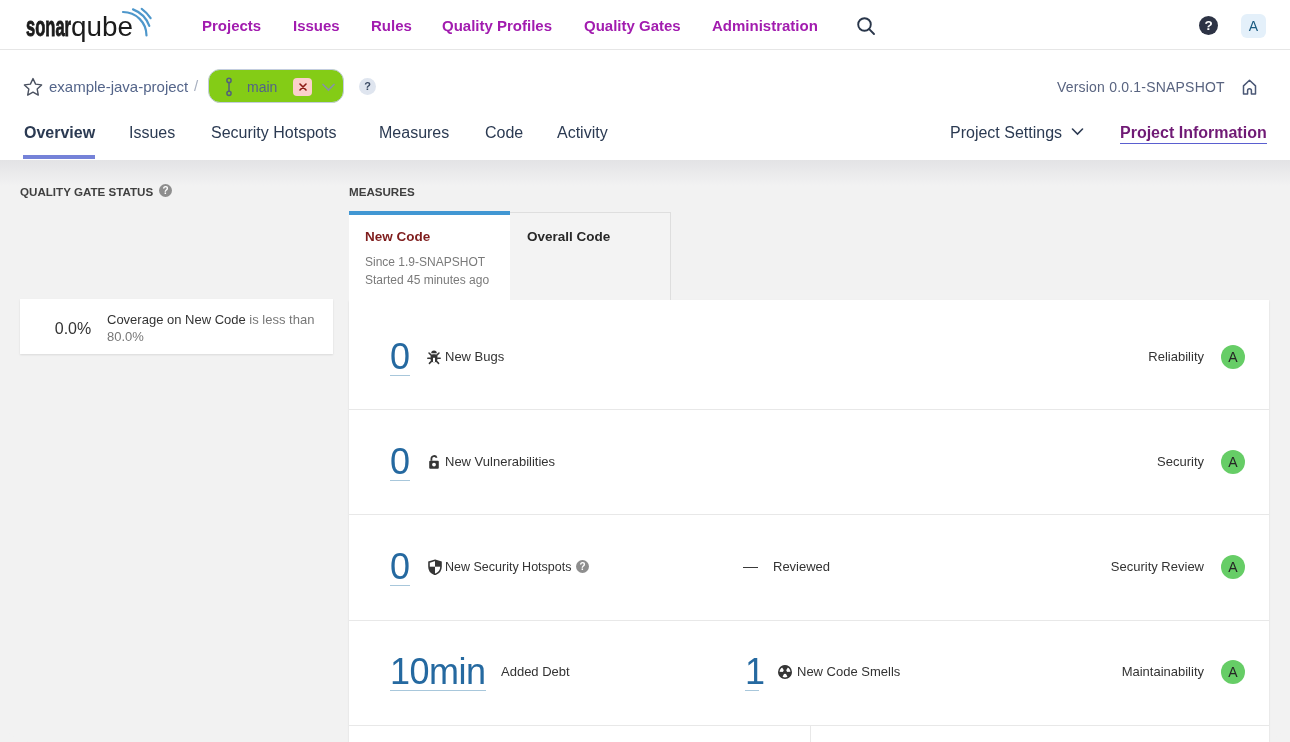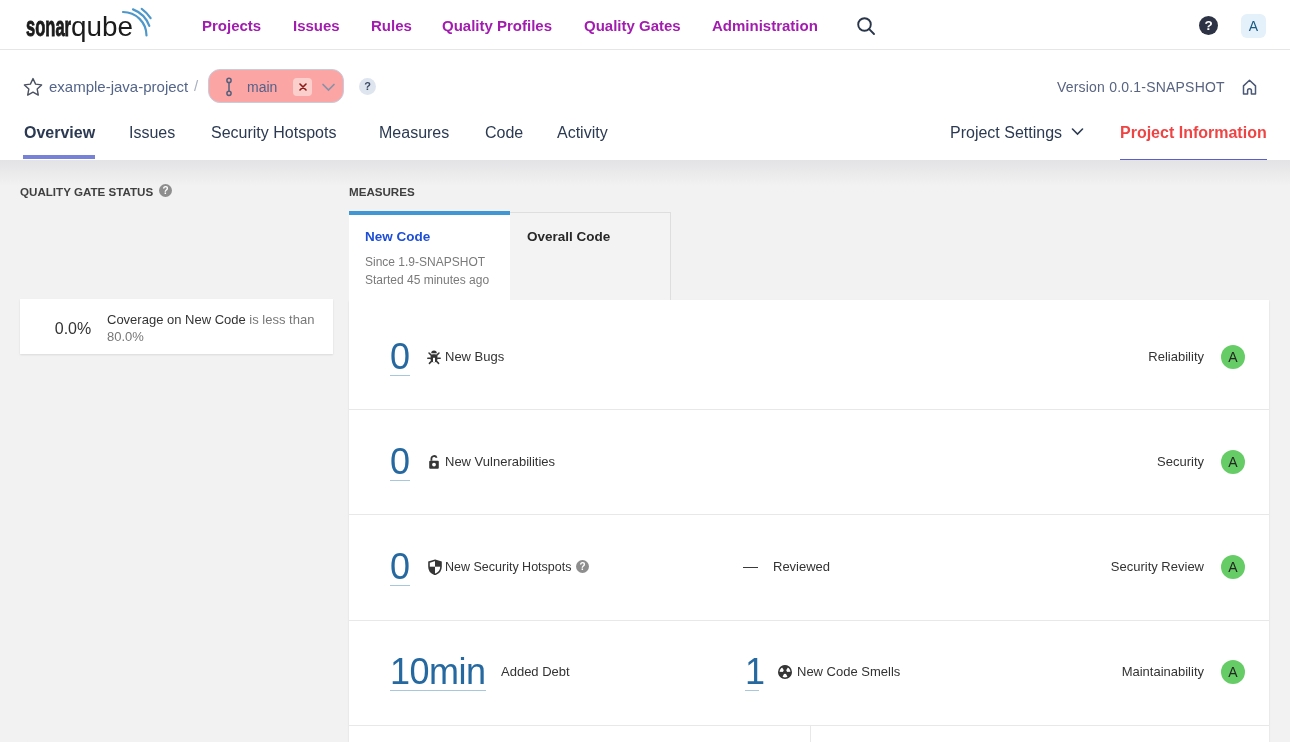--- a/index.html
+++ b/index.html
@@ -7,21 +7,21 @@
 body { font-family:"Liberation Sans", sans-serif; background:#f2f2f2; }
 #page { position:relative; width:1290px; height:742px; }
 .abs { position:absolute; }
 
 
 #navbar { position:absolute; left:0; top:0; width:1290px; height:50px; background:#fff; border-bottom:1px solid #e6e6e6; }
 .navlink { position:absolute; top:18px; font-size:15px; font-weight:bold; color:#a21caf; line-height:16px; white-space:nowrap; }
 
 
 #header2 { position:absolute; left:0; top:50px; width:1290px; height:110px; background:#fff; box-shadow:0 1px 0 #dcdcdc; }
-#chip { position:absolute; left:208px; top:19px; width:136px; height:34px; background:#fca5a5; border:1px solid #c3cdde; border-radius:12px; }
+#chip { position:absolute; left:208px; top:19px; width:136px; height:34px; background:#84cc16; border:1px solid #c3cdde; border-radius:12px; }
 .qmark-lt { position:absolute; width:17px; height:17px; border-radius:50%; background:#dfe5ef; color:#3a4a63; font-size:11px; font-weight:bold; text-align:center; line-height:17px; }
 .tab { position:absolute; top:74px; font-size:16px; color:#2b3a52; line-height:17px; white-space:nowrap; }
 
 
 #content { position:absolute; left:0; top:160px; width:1290px; height:582px; background:#f2f2f2;border-radius:31px; }
 .seclabel { position:absolute; font-size:11.6px; font-weight:bold; color:#404040; letter-spacing:0px; line-height:13px; }
 .qmark-grey { position:absolute; width:13px; height:13px; border-radius:50%; background:#8e8e8e; color:#fff; font-size:10px; font-weight:bold; text-align:center; line-height:13.5px; }
 .lbl { position:absolute; font-size:13px; color:#333; line-height:14px; white-space:nowrap; }
 .num { position:absolute; font-size:36px; line-height:36px; color:#2569a0; border-bottom:1px solid #a8c7db; letter-spacing:-0.5px; }
 .rlabel { position:absolute; font-size:13px; color:#333; line-height:14px; text-align:right; white-space:nowrap; }
@@ -85,37 +85,37 @@
     <div class="abs" style="left:23px;top:105px;width:72px;height:4px;background:#7582d8"></div>
     <span class="tab" style="left:129px">Issues</span>
     <span class="tab" style="left:211px">Security Hotspots</span>
     <span class="tab" style="left:379px">Measures</span>
     <span class="tab" style="left:485px">Code</span>
     <span class="tab" style="left:557px">Activity</span>
     <span class="tab" style="left:950px">Project Settings</span>
     <svg class="abs" style="left:1071px;top:78px" width="13" height="8" viewBox="0 0 13 8" fill="none" stroke="#2c3a52" stroke-width="1.6" stroke-linecap="round">
         <path d="M1.5,1 L6.5,6 L11.5,1"></path>
       </svg>
-    <span class="tab" style="left:1120px;font-weight:bold;color:#ef4444;border-bottom:1px solid #5a5fd0;padding-bottom:18px">Project Information</span>
+    <span class="tab" style="left:1120px;font-weight:bold;color:#701a75;border-bottom:1px solid #5a5fd0;padding-bottom:2px">Project Information</span>
   </div>
   <div id="content">
     <div class="abs" style="left:0;top:0;width:1290px;height:26px;background:linear-gradient(#e3e3e5,#f2f2f2)"></div>
     <span class="seclabel" style="left:20px;top:24.5px">QUALITY GATE STATUS</span>
     <div class="qmark-grey" style="left:159px;top:24px">?</div>
     <span class="seclabel" style="left:349px;top:24.5px">MEASURES</span>
 
     <div class="abs" style="left:20px;top:139px;width:313px;height:55px;background:#fff;box-shadow:0 1px 2px rgba(0,0,0,0.10)">
       <span class="abs" style="left:33px;top:21px;width:40px;font-size:16px;color:#333;line-height:17px;text-align:center">0.0%</span>
       <div class="abs" style="left:87px;top:13px;width:218px;font-size:13px;line-height:16.5px;color:#777"><span style="color:#333">Coverage on New Code</span> is less than 80.0%</div>
     </div>
 
     <div class="abs" style="left:349px;top:140px;width:920px;height:442px;background:#fff;box-shadow:0 1px 2px rgba(0,0,0,0.10)"></div>
     <div class="abs" style="left:510px;top:52px;width:161px;height:88px;background:#f3f3f3;border-top:1px solid #dedede;border-right:1px solid #dedede"></div>
     <div class="abs" style="left:349px;top:51px;width:161px;height:89px;background:#fff;border-top:4px solid #4197d3"></div>
-    <span class="abs" style="left:365px;top:69px;font-size:13.5px;font-weight:bold;color:#1d4ed8;line-height:15px">New Code</span>
+    <span class="abs" style="left:365px;top:69px;font-size:13.5px;font-weight:bold;color:#7f1d1d;line-height:15px">New Code</span>
     <span class="abs" style="left:365px;top:96px;font-size:12px;color:#7a7a7a;line-height:13px">Since 1.9-SNAPSHOT</span>
     <span class="abs" style="left:365px;top:114px;font-size:12px;color:#7a7a7a;line-height:13px">Started 45 minutes ago</span>
     <span class="abs" style="left:527px;top:69px;font-size:13.5px;font-weight:bold;color:#282828;line-height:15px">Overall Code</span>
 
     <span class="num" style="left:390px;top:179px">0</span>
     <svg class="abs" style="left:426px;top:189px" width="16" height="16" viewBox="0 0 16 16">
       <g stroke="#363636" stroke-width="1.5" stroke-linecap="round">
         <path d="M4.9,5.9 L3.0,4.0 M11.1,5.9 L13.0,4.0 M4.4,9.2 L1.8,9.2 M11.6,9.2 L14.2,9.2 M5.4,12.4 L3.4,14.4 M10.6,12.4 L12.6,14.4"></path>
       </g>
       <path d="M5.2,4.2 a2.8,2.6 0 0 1 5.6,0 z" fill="#363636"></path>

